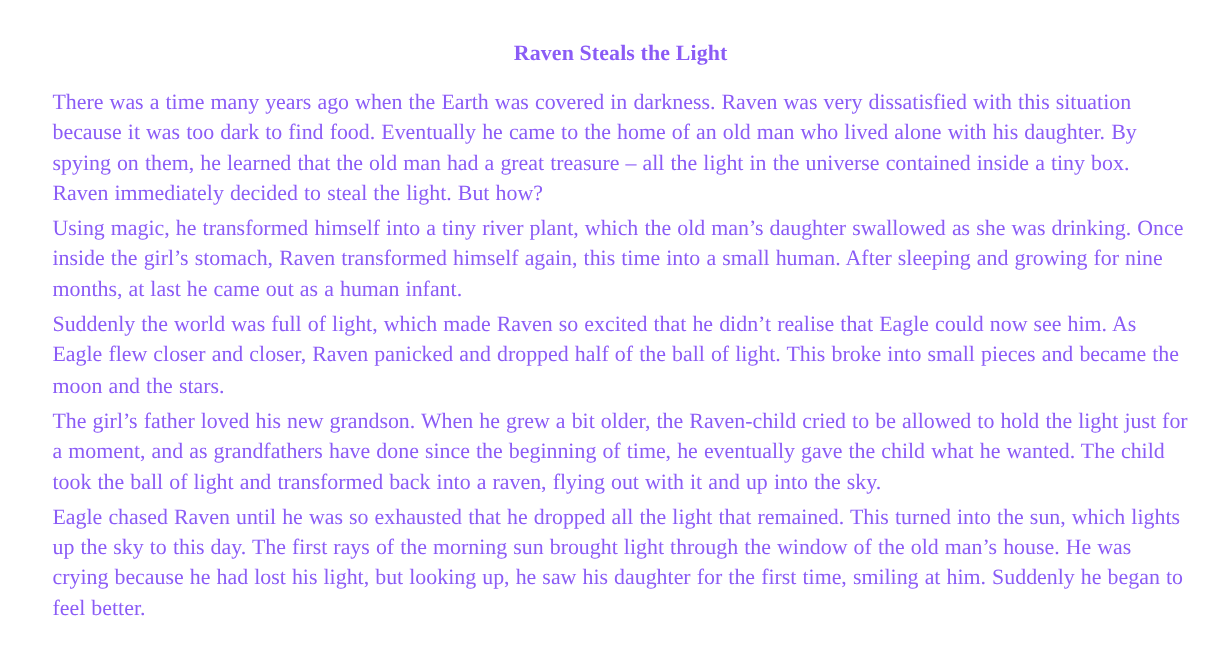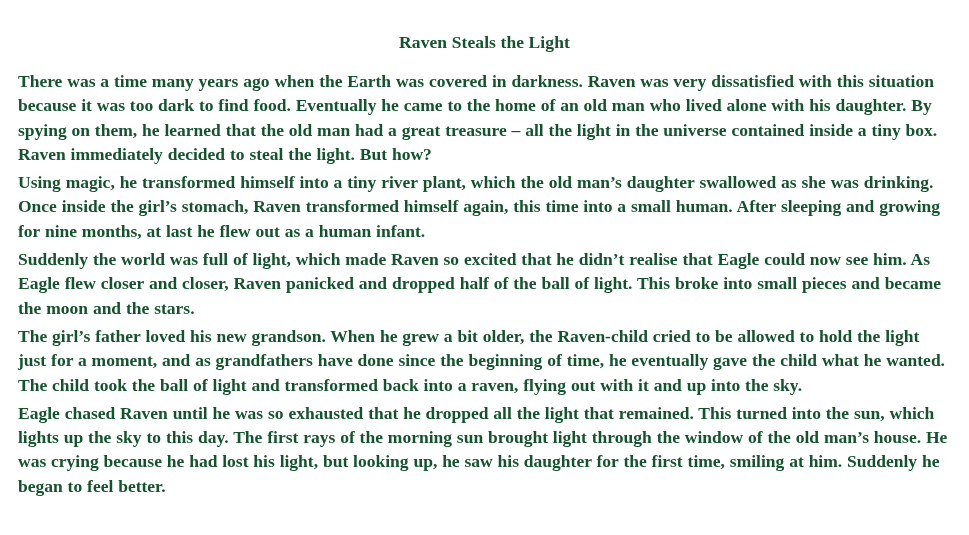--- a/index.html
+++ b/index.html
@@ -7,48 +7,48 @@
     padding: 0;
     background: #ffffff;
   }
   .doc-page {
     position: relative;
     width: 969px;
     height: 535px;
     background: #ffffff;
     overflow: hidden;
     font-family: "Liberation Serif", "DejaVu Serif", serif;
-    color: #14532d;
+    color: #8b5cf6;
     box-sizing: border-box;
+    padding-left: 24px;
   }
   .doc-title {
     margin: 31px 0 16px 0;
     text-align: center;
     font-size: 17.5px;
     font-weight: bold;
     line-height: 22px;
     letter-spacing: 0.1px;
   }
   .doc-body {
     padding: 0 17px 0 18px;
-    font-weight: bold;
   }
   .doc-paragraph {
     margin: 0 0 4px 0;
     font-size: 17.5px;
     line-height: 24.3px;
     text-align: left;
     word-spacing: 0.5px;
   }
 </style>
 </head>
 <body>
 
 <div class="doc-page">
   <h1 class="doc-title">Raven Steals the Light</h1>
   <div class="doc-body">
     <p class="doc-paragraph">There was a time many years ago when the Earth was covered in darkness. Raven was very dissatisfied with this situation because it was too dark to find food. Eventually he came to the home of an old man who lived alone with his daughter. By spying on them, he learned that the old man had a great treasure – all the light in the universe contained inside a tiny box. Raven immediately decided to steal the light. But how?</p>
-    <p class="doc-paragraph">Using magic, he transformed himself into a tiny river plant, which the old man’s daughter swallowed as she was drinking. Once inside the girl’s stomach, Raven transformed himself again, this time into a small human. After sleeping and growing for nine months, at last he flew out as a human infant.</p>
+    <p class="doc-paragraph">Using magic, he transformed himself into a tiny river plant, which the old man’s daughter swallowed as she was drinking. Once inside the girl’s stomach, Raven transformed himself again, this time into a small human. After sleeping and growing for nine months, at last he came out as a human infant.</p>
     <p class="doc-paragraph">Suddenly the world was full of light, which made Raven so excited that he didn’t realise that Eagle could now see him. As Eagle flew closer and closer, Raven panicked and dropped half of the ball of light. This broke into small pieces and became the moon and the stars.</p>
     <p class="doc-paragraph">The girl’s father loved his new grandson. When he grew a bit older, the Raven-child cried to be allowed to hold the light just for a moment, and as grandfathers have done since the beginning of time, he eventually gave the child what he wanted. The child took the ball of light and transformed back into a raven, flying out with it and up into the sky.</p>
     <p class="doc-paragraph">Eagle chased Raven until he was so exhausted that he dropped all the light that remained. This turned into the sun, which lights up the sky to this day. The first rays of the morning sun brought light through the window of the old man’s house. He was crying because he had lost his light, but looking up, he saw his daughter for the first time, smiling at him. Suddenly he began to feel better.</p>
   </div>
 </div>
 
 </body></html>

